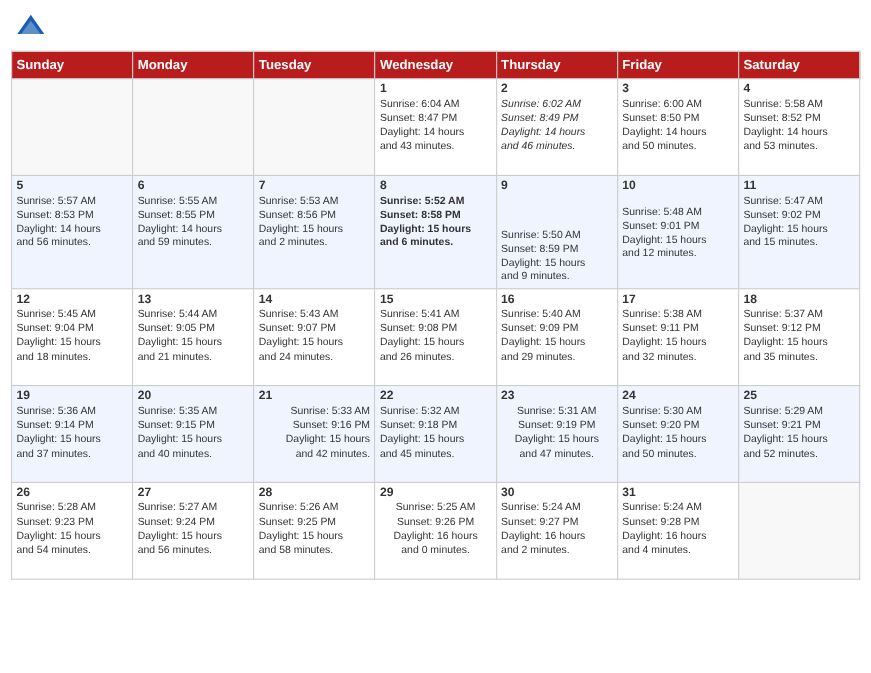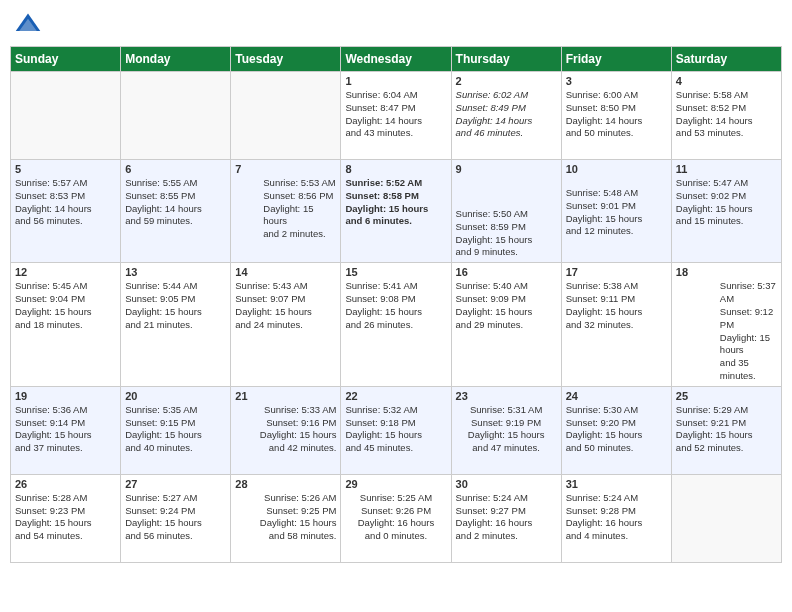--- a/index.html
+++ b/index.html
@@ -52,21 +52,21 @@
     .title-location {
       font-size: 15px;
       color: #555;
     }
     .calendar {
       width: 100%;
       border-collapse: collapse;
       table-layout: fixed;
     }
     .calendar thead tr th {
-      background-color: #15803d;
+      background-color: #b91c1c;
       color: #fff;
       font-size: 12px;
       font-weight: bold;
       text-align: left;
       padding: 5px 4px;
       border: 1px solid #ccc;
     }
     .calendar tbody tr td {
       vertical-align: top;
       border: 1px solid #ccc;
@@ -174,21 +174,21 @@
         </td>
         <td>
           <span class="day-number">6</span>
           <div class="cell-content" style="white-space: pre-line;">Sunrise: 5:55 AM
 Sunset: 8:55 PM
 Daylight: 14 hours
 and 59 minutes.</div>
         </td>
         <td>
           <span class="day-number">7</span>
-          <div class="cell-content" style="white-space: pre-line; margin-left: 28px;">Sunrise: 5:53 AM
+          <div class="cell-content" style="white-space: pre-line;">Sunrise: 5:53 AM
 Sunset: 8:56 PM
 Daylight: 15 hours
 and 2 minutes.</div>
         </td>
         <td>
           <span class="day-number">8</span>
           <div class="cell-content" style="white-space: pre-line; font-weight: bold;">Sunrise: 5:52 AM
 Sunset: 8:58 PM
 Daylight: 15 hours
 and 6 minutes.</div>
@@ -253,21 +253,21 @@
         </td>
         <td>
           <span class="day-number">17</span>
           <div class="cell-content" style="white-space: pre-line;">Sunrise: 5:38 AM
 Sunset: 9:11 PM
 Daylight: 15 hours
 and 32 minutes.</div>
         </td>
         <td>
           <span class="day-number">18</span>
-          <div class="cell-content" style="white-space: pre-line; margin-left: 44px;">Sunrise: 5:37 AM
+          <div class="cell-content" style="white-space: pre-line;">Sunrise: 5:37 AM
 Sunset: 9:12 PM
 Daylight: 15 hours
 and 35 minutes.</div>
         </td>
       </tr>
       <tr>
         <td>
           <span class="day-number">19</span>
           <div class="cell-content" style="white-space: pre-line;">Sunrise: 5:36 AM
 Sunset: 9:14 PM
@@ -327,21 +327,21 @@
         </td>
         <td>
           <span class="day-number">27</span>
           <div class="cell-content" style="white-space: pre-line;">Sunrise: 5:27 AM
 Sunset: 9:24 PM
 Daylight: 15 hours
 and 56 minutes.</div>
         </td>
         <td>
           <span class="day-number">28</span>
-          <div class="cell-content" style="white-space: pre-line; text-align: right;">Sunrise: 5:26 AM
+          <div class="cell-content" style="white-space: pre-line;">Sunrise: 5:26 AM
 Sunset: 9:25 PM
 Daylight: 15 hours
 and 58 minutes.</div>
         </td>
         <td>
           <span class="day-number">29</span>
           <div class="cell-content" style="white-space: pre-line; text-align: center;">Sunrise: 5:25 AM
 Sunset: 9:26 PM
 Daylight: 16 hours
 and 0 minutes.</div>

